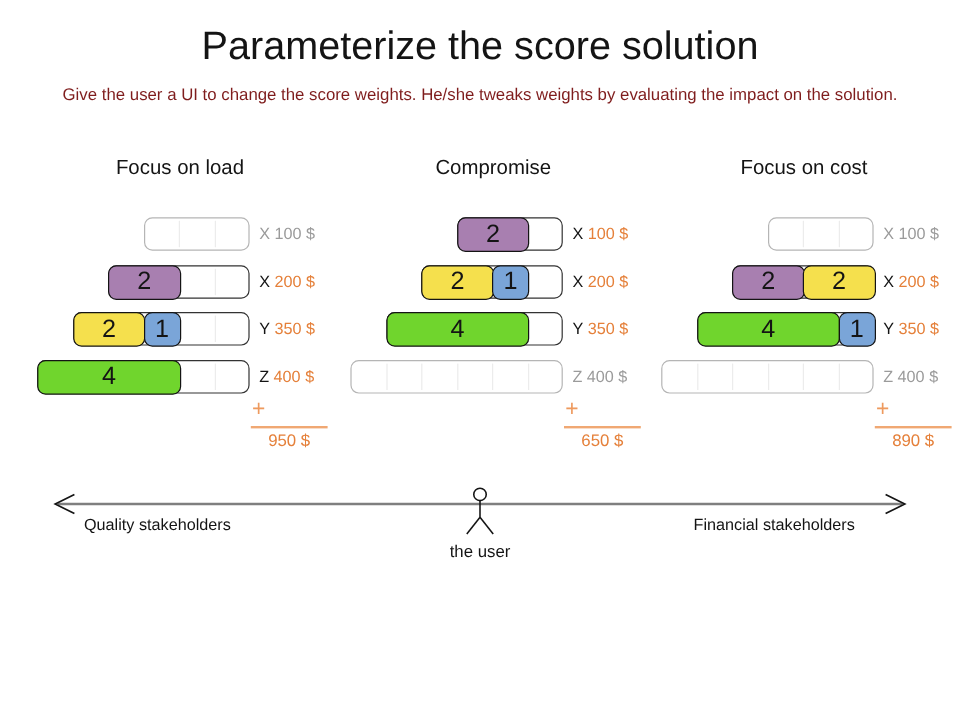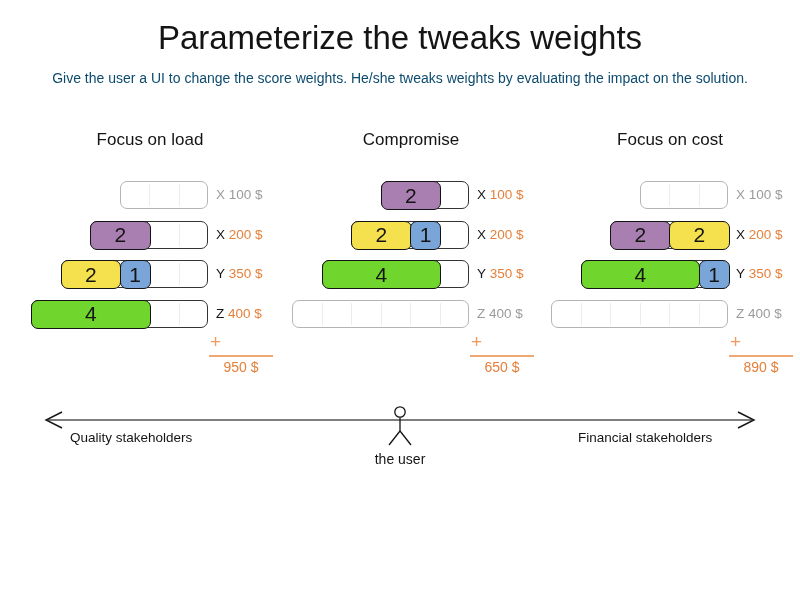--- a/index.html
+++ b/index.html
@@ -8,21 +8,21 @@
     font-family:"Liberation Sans", sans-serif; position:relative; color:#111;
   }
   .stage { position:absolute; left:0; top:0; width:800px; height:600px; }
 
   .title {
     position:absolute; top:19px; left:0; width:800px; margin:0;
     text-align:center; font-size:33px; font-weight:400; color:#141414;
   }
   .subtitle {
     position:absolute; top:70px; left:0; width:800px; margin:0;
-    text-align:center; font-size:14px; color:#0c4a6e;
+    text-align:center; font-size:14px; color:#7f1d1d;
   }
 
   .panel { position:absolute; top:128px; width:260px; height:255px; }
   #panel-0 { left:20px; }
   #panel-1 { left:281px; }
   #panel-2 { left:540px; }
   .ptitle {
     position:absolute; top:2px; left:0; width:100%; margin:0;
     text-align:center; font-size:17px; font-weight:400; color:#141414;
   }
@@ -59,21 +59,21 @@
   .user-caption {
     position:absolute; left:300px; top:450px; width:200px;
     text-align:center; font-size:14px; color:#141414; line-height:19px;
   }
 </style>
 </head>
 <body>
 
 <div class="stage">
 
-  <h1 class="title">Parameterize the tweaks weights</h1>
+  <h1 class="title">Parameterize the score solution</h1>
   <p class="subtitle">Give the user a UI to change the score weights. He/she tweaks weights by evaluating the impact on the solution.</p>
 
   <section class="panel" id="panel-0">
     <h2 class="ptitle">Focus on load</h2>
     <div class="rows">
         <div class="row" style="top: 53px;">
           <div class="bar inactive" style="width: 88.5px;">
             <div class="divider" style="left: 28.5px;"></div>
             <div class="divider" style="left: 58px;"></div>
           </div>

